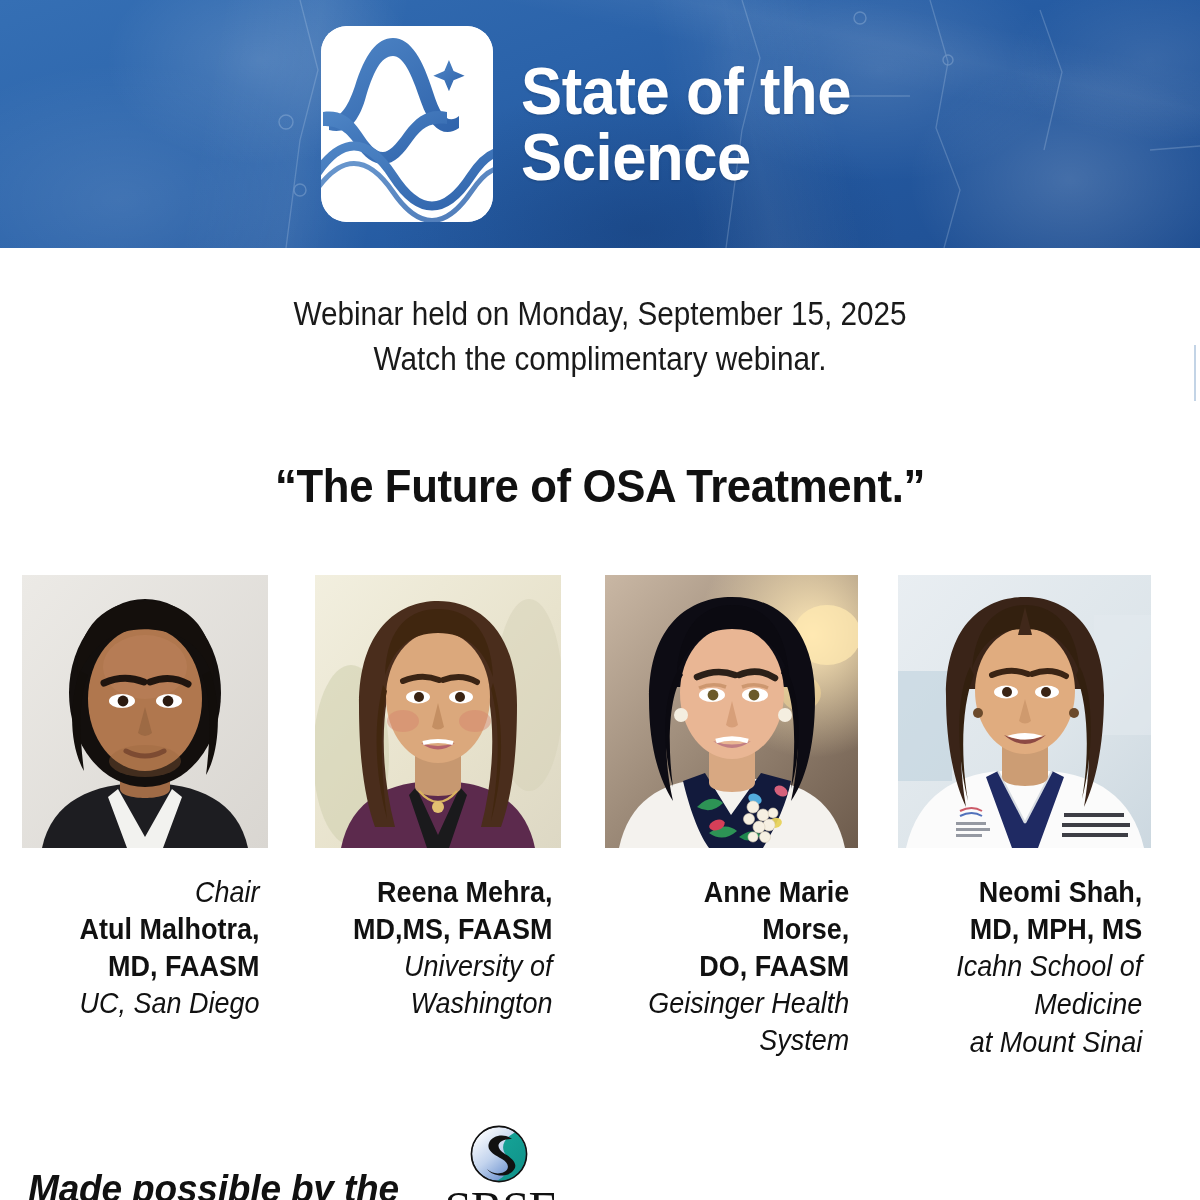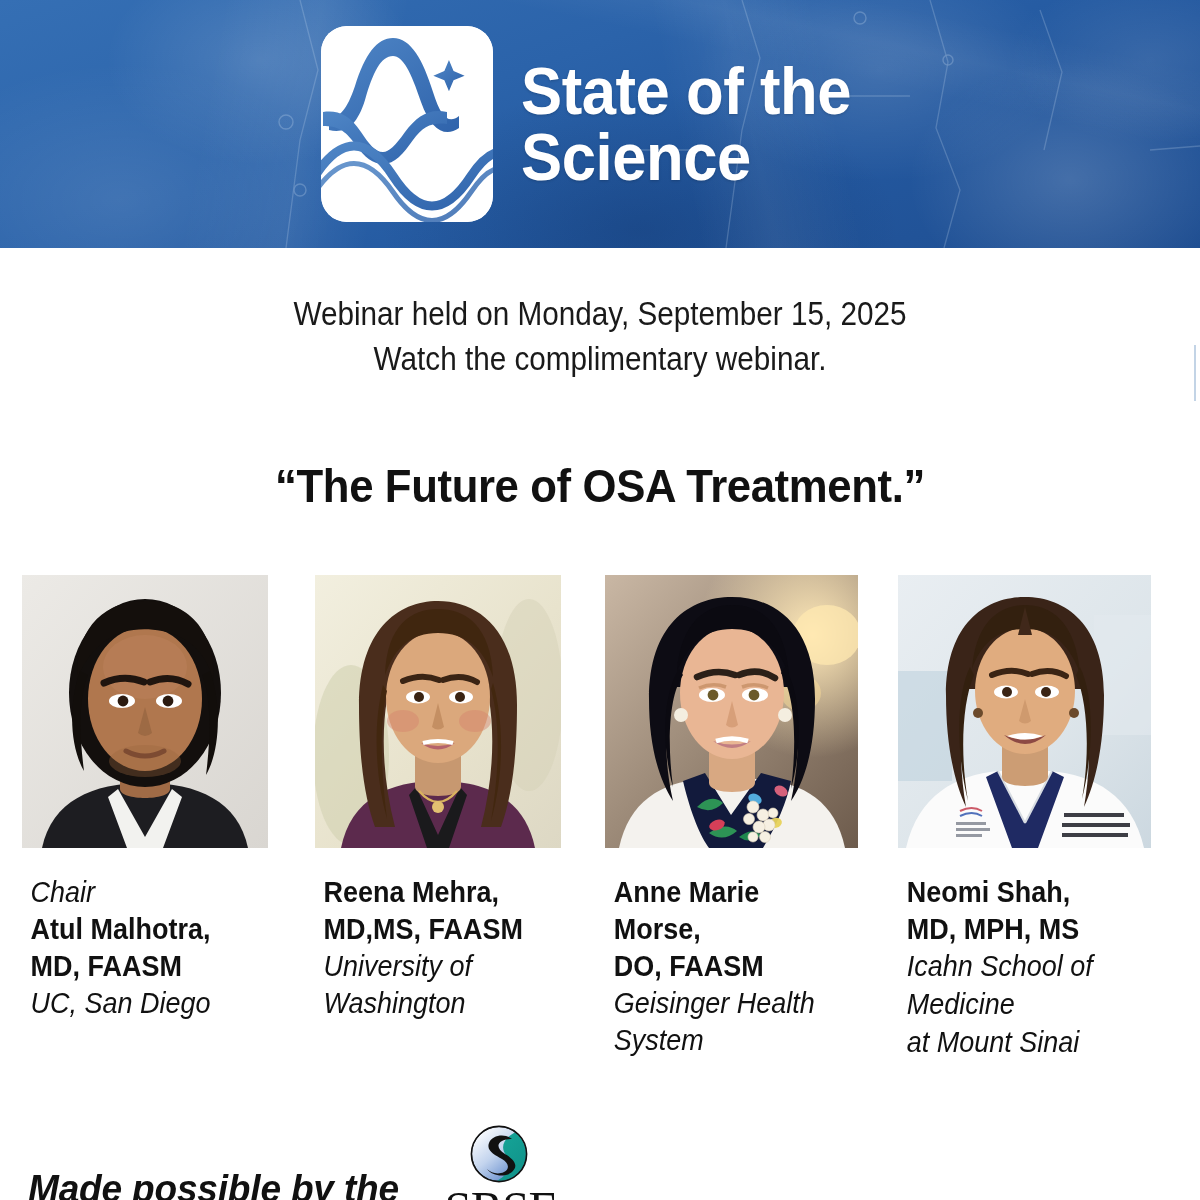--- a/index.html
+++ b/index.html
@@ -133,21 +133,21 @@
   .speakers {
     position: absolute;
     left: 0;
     top: 575px;
     width: 1200px;
     height: 500px;
   }
   .speaker {
     position: absolute;
     top: 0;
-    text-align: left;
+    text-align: right;
   }
   .speaker-0 { left: 22px;  width: 246px; }
   .speaker-1 { left: 315px; width: 246px; }
   .speaker-2 { left: 605px; width: 253px; }
   .speaker-3 { left: 898px; width: 253px; }
 
   .photo {
     width: 100%;
     height: 273px;
     overflow: hidden;

